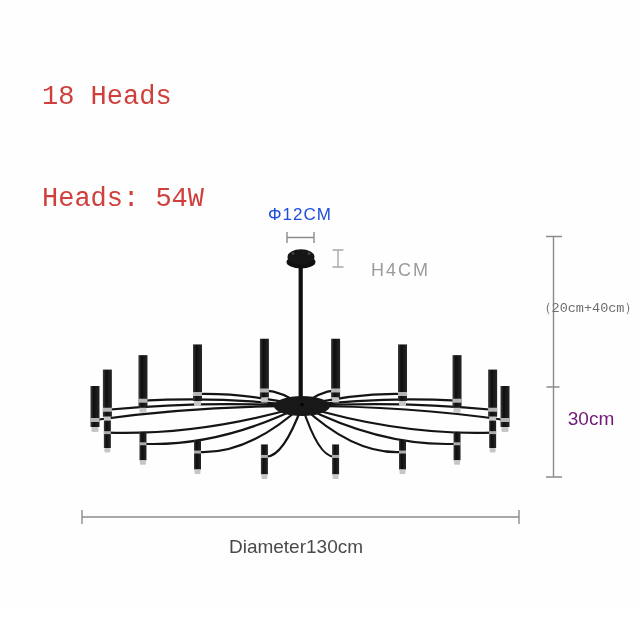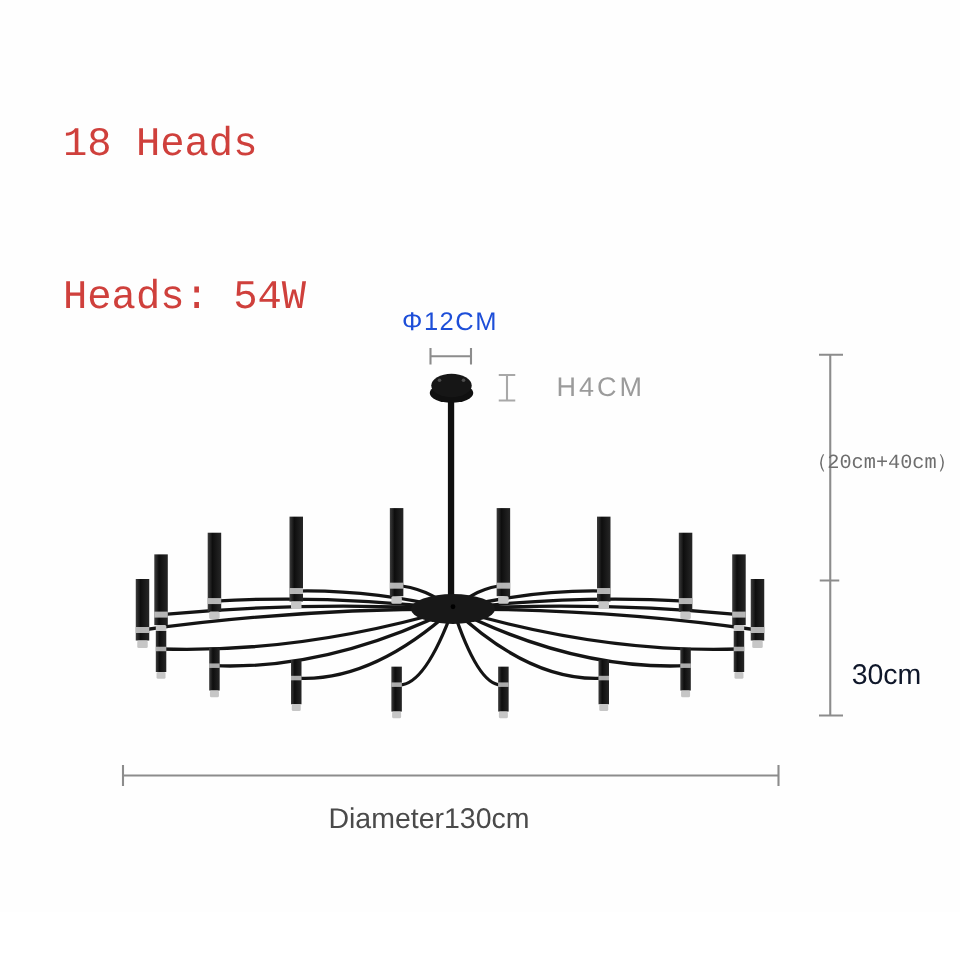--- a/index.html
+++ b/index.html
@@ -9,24 +9,24 @@
   }
   .specs{
     position:absolute;left:42px;top:30px;
     font-family:"Liberation Mono", monospace;
     color:var(--accent-red,#cf403c);
     font-size:27px;line-height:1.0;white-space:pre;
   }
   .specs .spec-line{margin-bottom:21px;}
   .dim-label{position:absolute;color:#757575;white-space:pre;}
   .phi-label{left:240px;top:205px;width:120px;text-align:center;font-size:17px;letter-spacing:1px;color:#1d4ed8;}
-  .hcm-label{left:371px;top:248px;font-size:18px;letter-spacing:2px;color:#9b9b9b;}
+  .hcm-label{left:371px;top:260px;font-size:18px;letter-spacing:2px;color:#9b9b9b;}
   .rod-label{left:534px;top:299px;width:108px;text-align:center;font-size:13.5px;font-family:"Liberation Mono", monospace;color:#6e6e6e;}
-  .body-height-label{left:555px;top:440px;width:72px;text-align:center;font-size:19px;color:#0f172a;}
-  .diameter-label{left:176px;top:536px;width:220px;text-align:center;font-size:19px;color:#4a4a4a;}
+  .body-height-label{left:555px;top:408px;width:72px;text-align:center;font-size:19px;color:#701a75;}
+  .diameter-label{left:186px;top:536px;width:220px;text-align:center;font-size:19px;color:#4a4a4a;}
   svg .measure{stroke:var(--measure,#8c8c8c);stroke-width:1.4;fill:none;}
   svg .measure-light{stroke:#a8a8a8;stroke-width:1.4;fill:none;}
 </style>
 </head>
 <body>
 
 <div class="stage">
 
   <div class="specs">
     <div class="spec-line">18 Heads</div>

